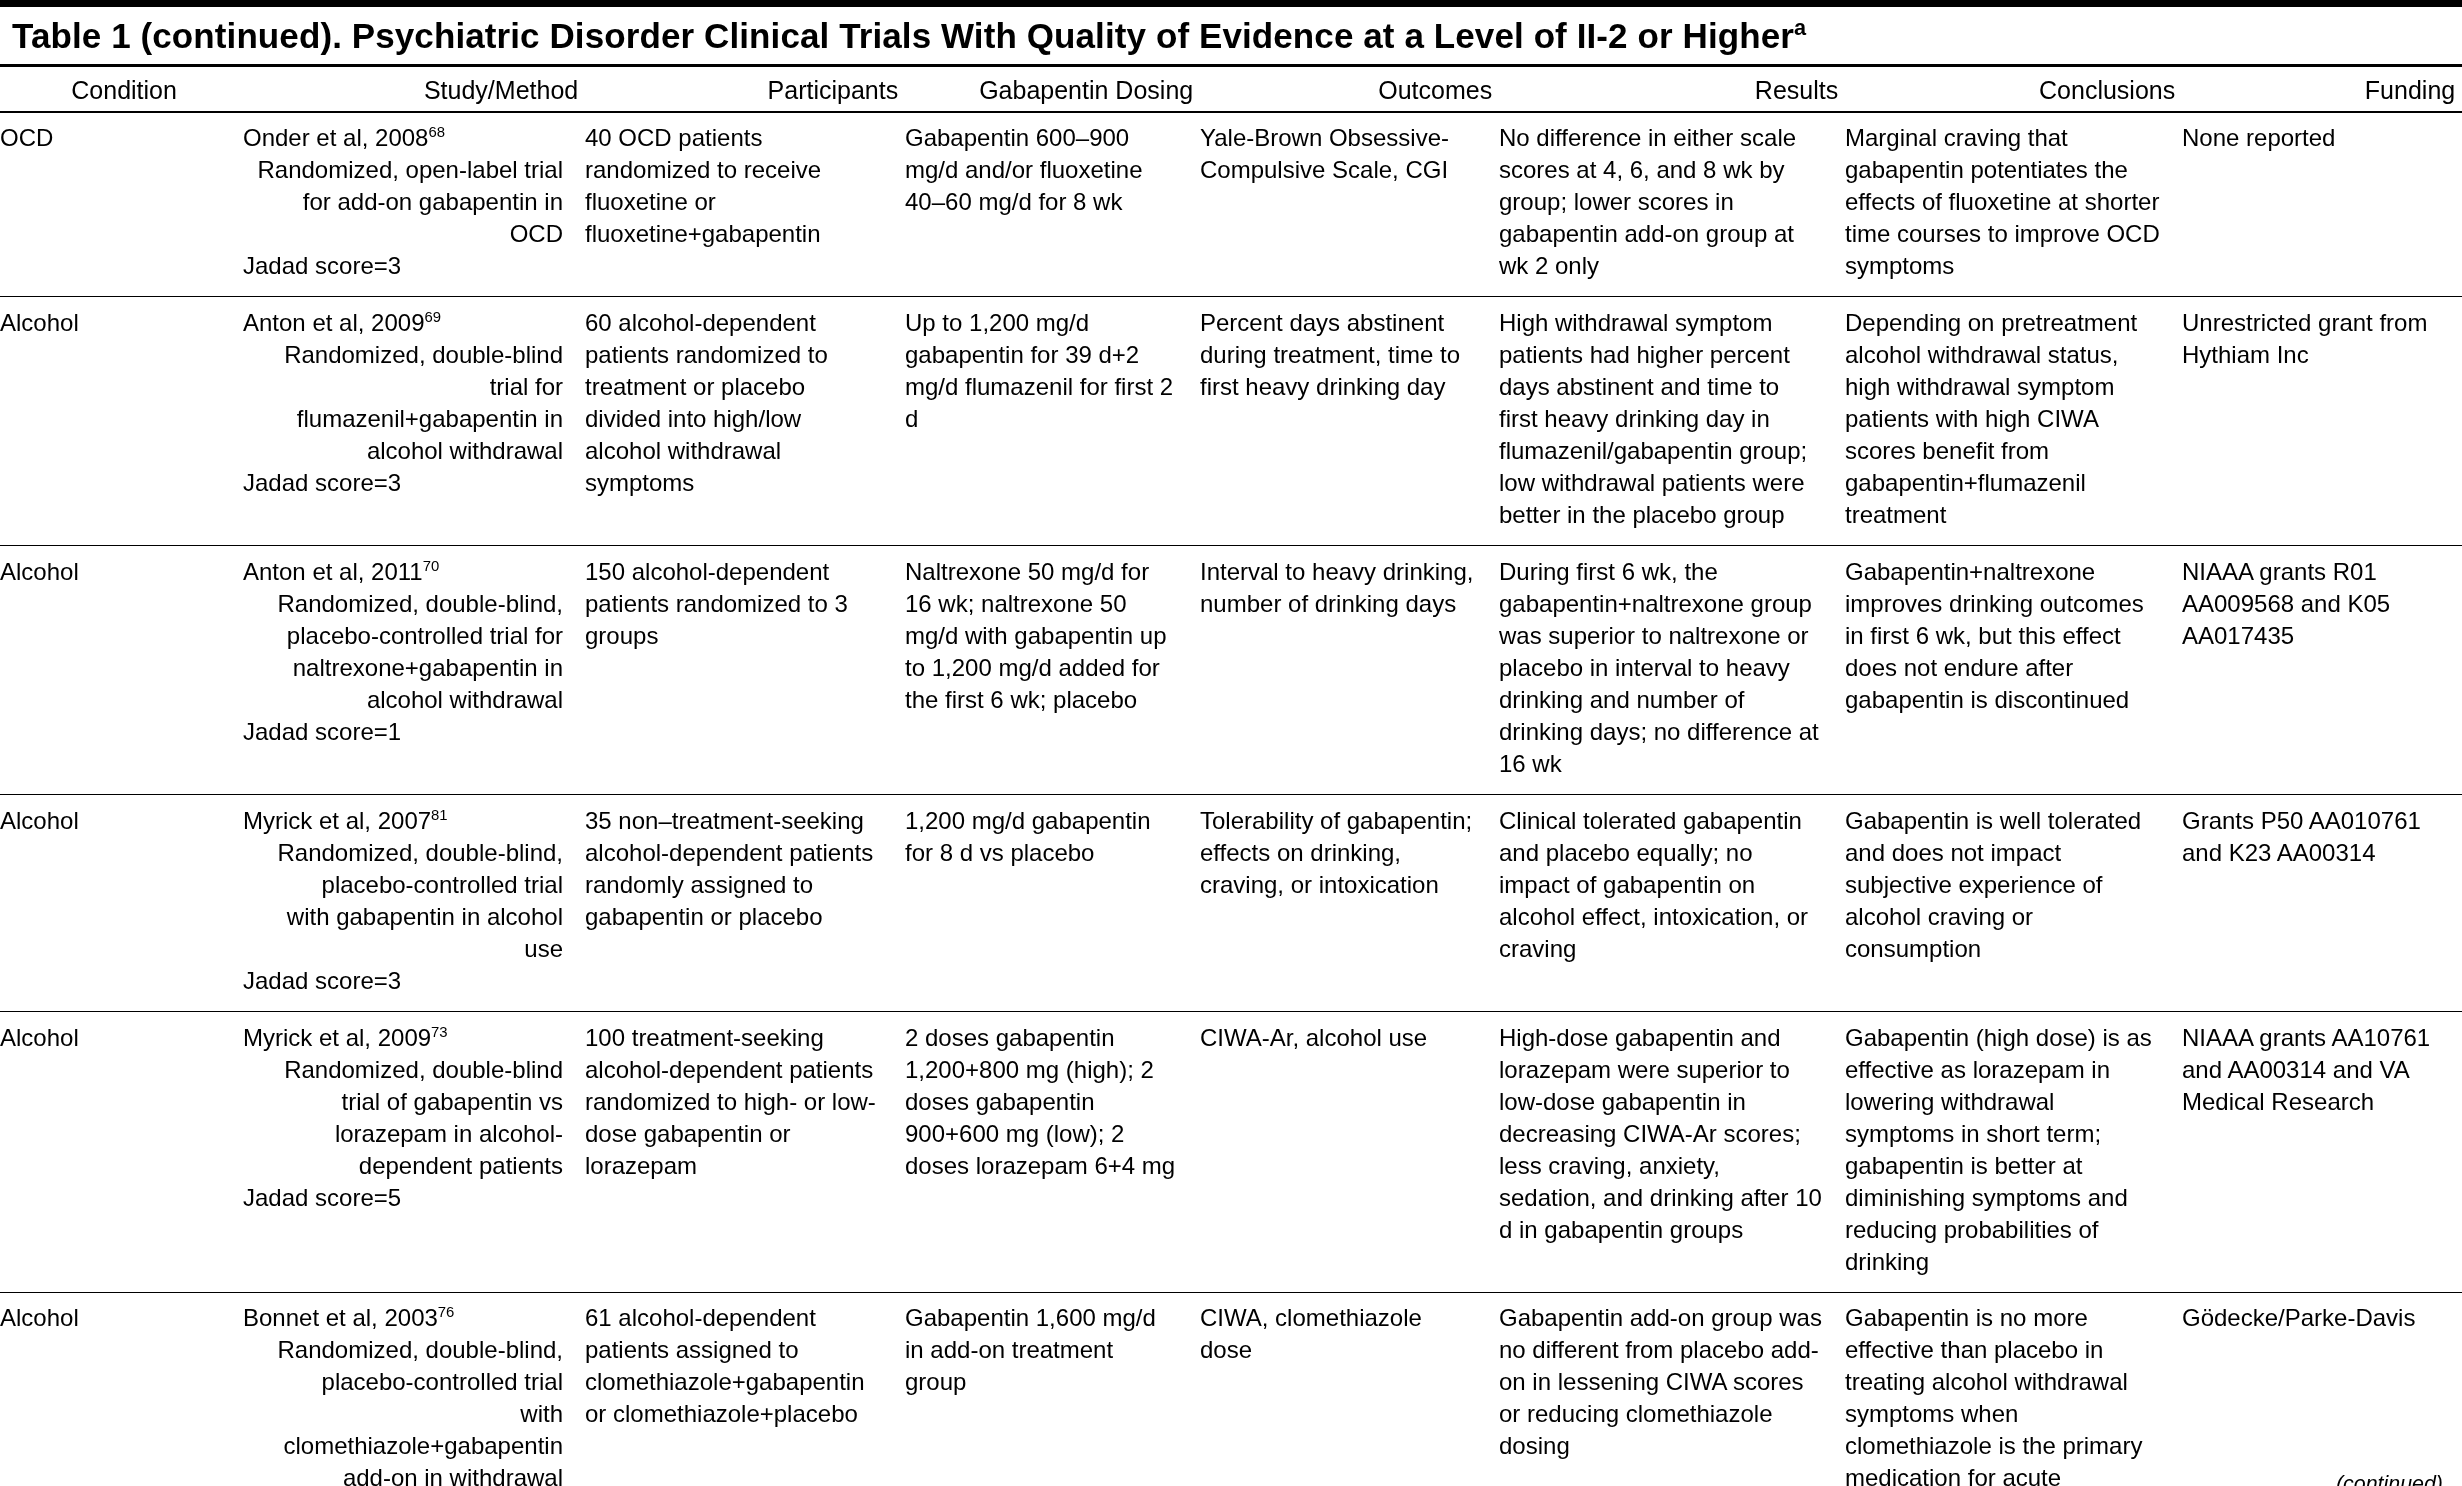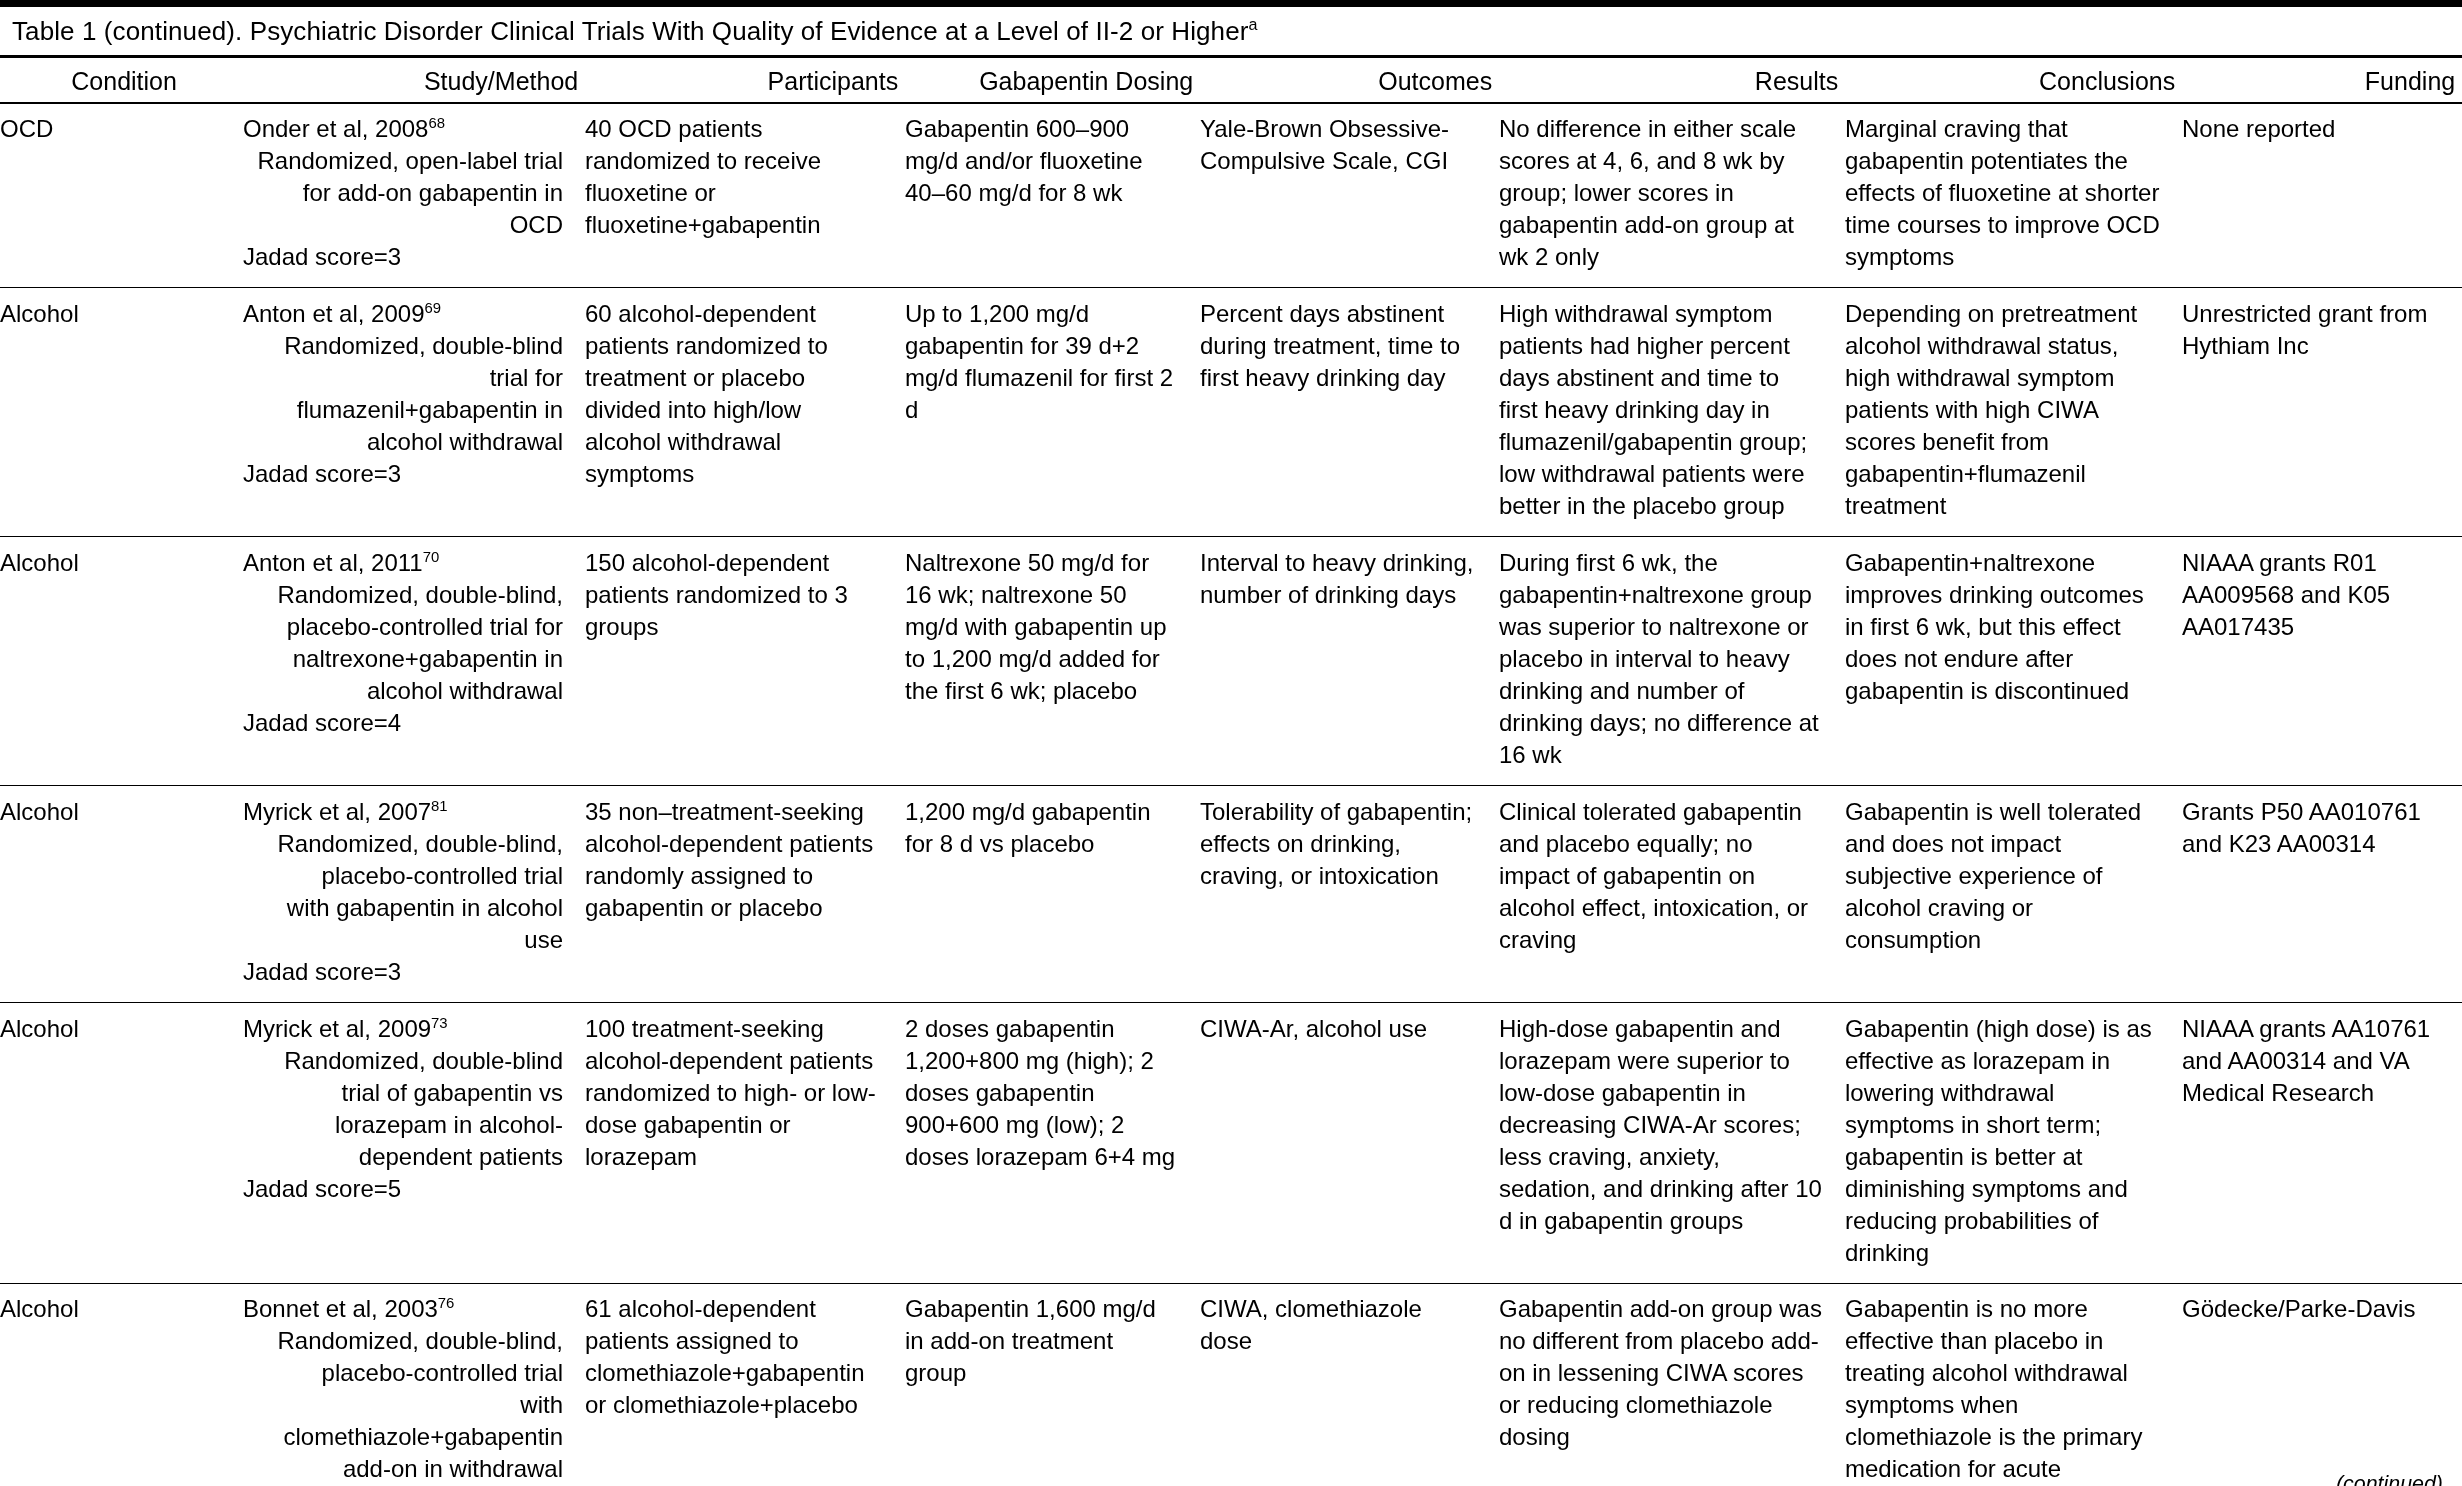--- a/index.html
+++ b/index.html
@@ -17,22 +17,22 @@
     height: 1486px;
     background: #fff;
     overflow: hidden;
   }
   .title-bar {
     border-top: 7.7px solid #000;
     border-bottom: 3.4px solid #000;
     padding: 9.4px 12px 7.7px 12px;
   }
   .table-title {
-    font-size: 26px;
-    font-weight: normal;
+    font-size: 35px;
+    font-weight: bold;
     letter-spacing: 0.1px;
     margin-top: 8px;
   }
   sup {
     font-size: 0.62em;
     vertical-align: super;
     line-height: 0;
   }
   table {
     width: 2462px;
@@ -134,21 +134,21 @@
     <td>High withdrawal symptom patients had higher percent days abstinent and time to first heavy drinking day in flumazenil/gabapentin group; low withdrawal patients were better in the placebo group</td>
     <td>Depending on pretreatment alcohol withdrawal status, high withdrawal symptom patients with high CIWA scores benefit from gabapentin+flumazenil treatment</td>
     <td>Unrestricted grant from Hythiam Inc</td>
   </tr>
 
   <tr>
     <td class="cell-condition">Alcohol</td>
     <td>
       <div><span>Anton et al, 2011</span><sup>70</sup></div>
       <div class="hang">Randomized, double-blind, placebo-controlled trial for naltrexone+gabapentin in alcohol withdrawal</div>
-      <div>Jadad score=4</div>
+      <div>Jadad score=1</div>
     </td>
     <td>150 alcohol-dependent patients randomized to 3 groups</td>
     <td>Naltrexone 50 mg/d for 16 wk; naltrexone 50 mg/d with gabapentin up to 1,200 mg/d added for the first 6 wk; placebo</td>
     <td>Interval to heavy drinking, number of drinking days</td>
     <td>During first 6 wk, the gabapentin+naltrexone group was superior to naltrexone or placebo in interval to heavy drinking and number of drinking days; no difference at 16 wk</td>
     <td>Gabapentin+naltrexone improves drinking outcomes in first 6 wk, but this effect does not endure after gabapentin is discontinued</td>
     <td>NIAAA grants R01 AA009568 and K05 AA017435</td>
   </tr>
 
   <tr>

